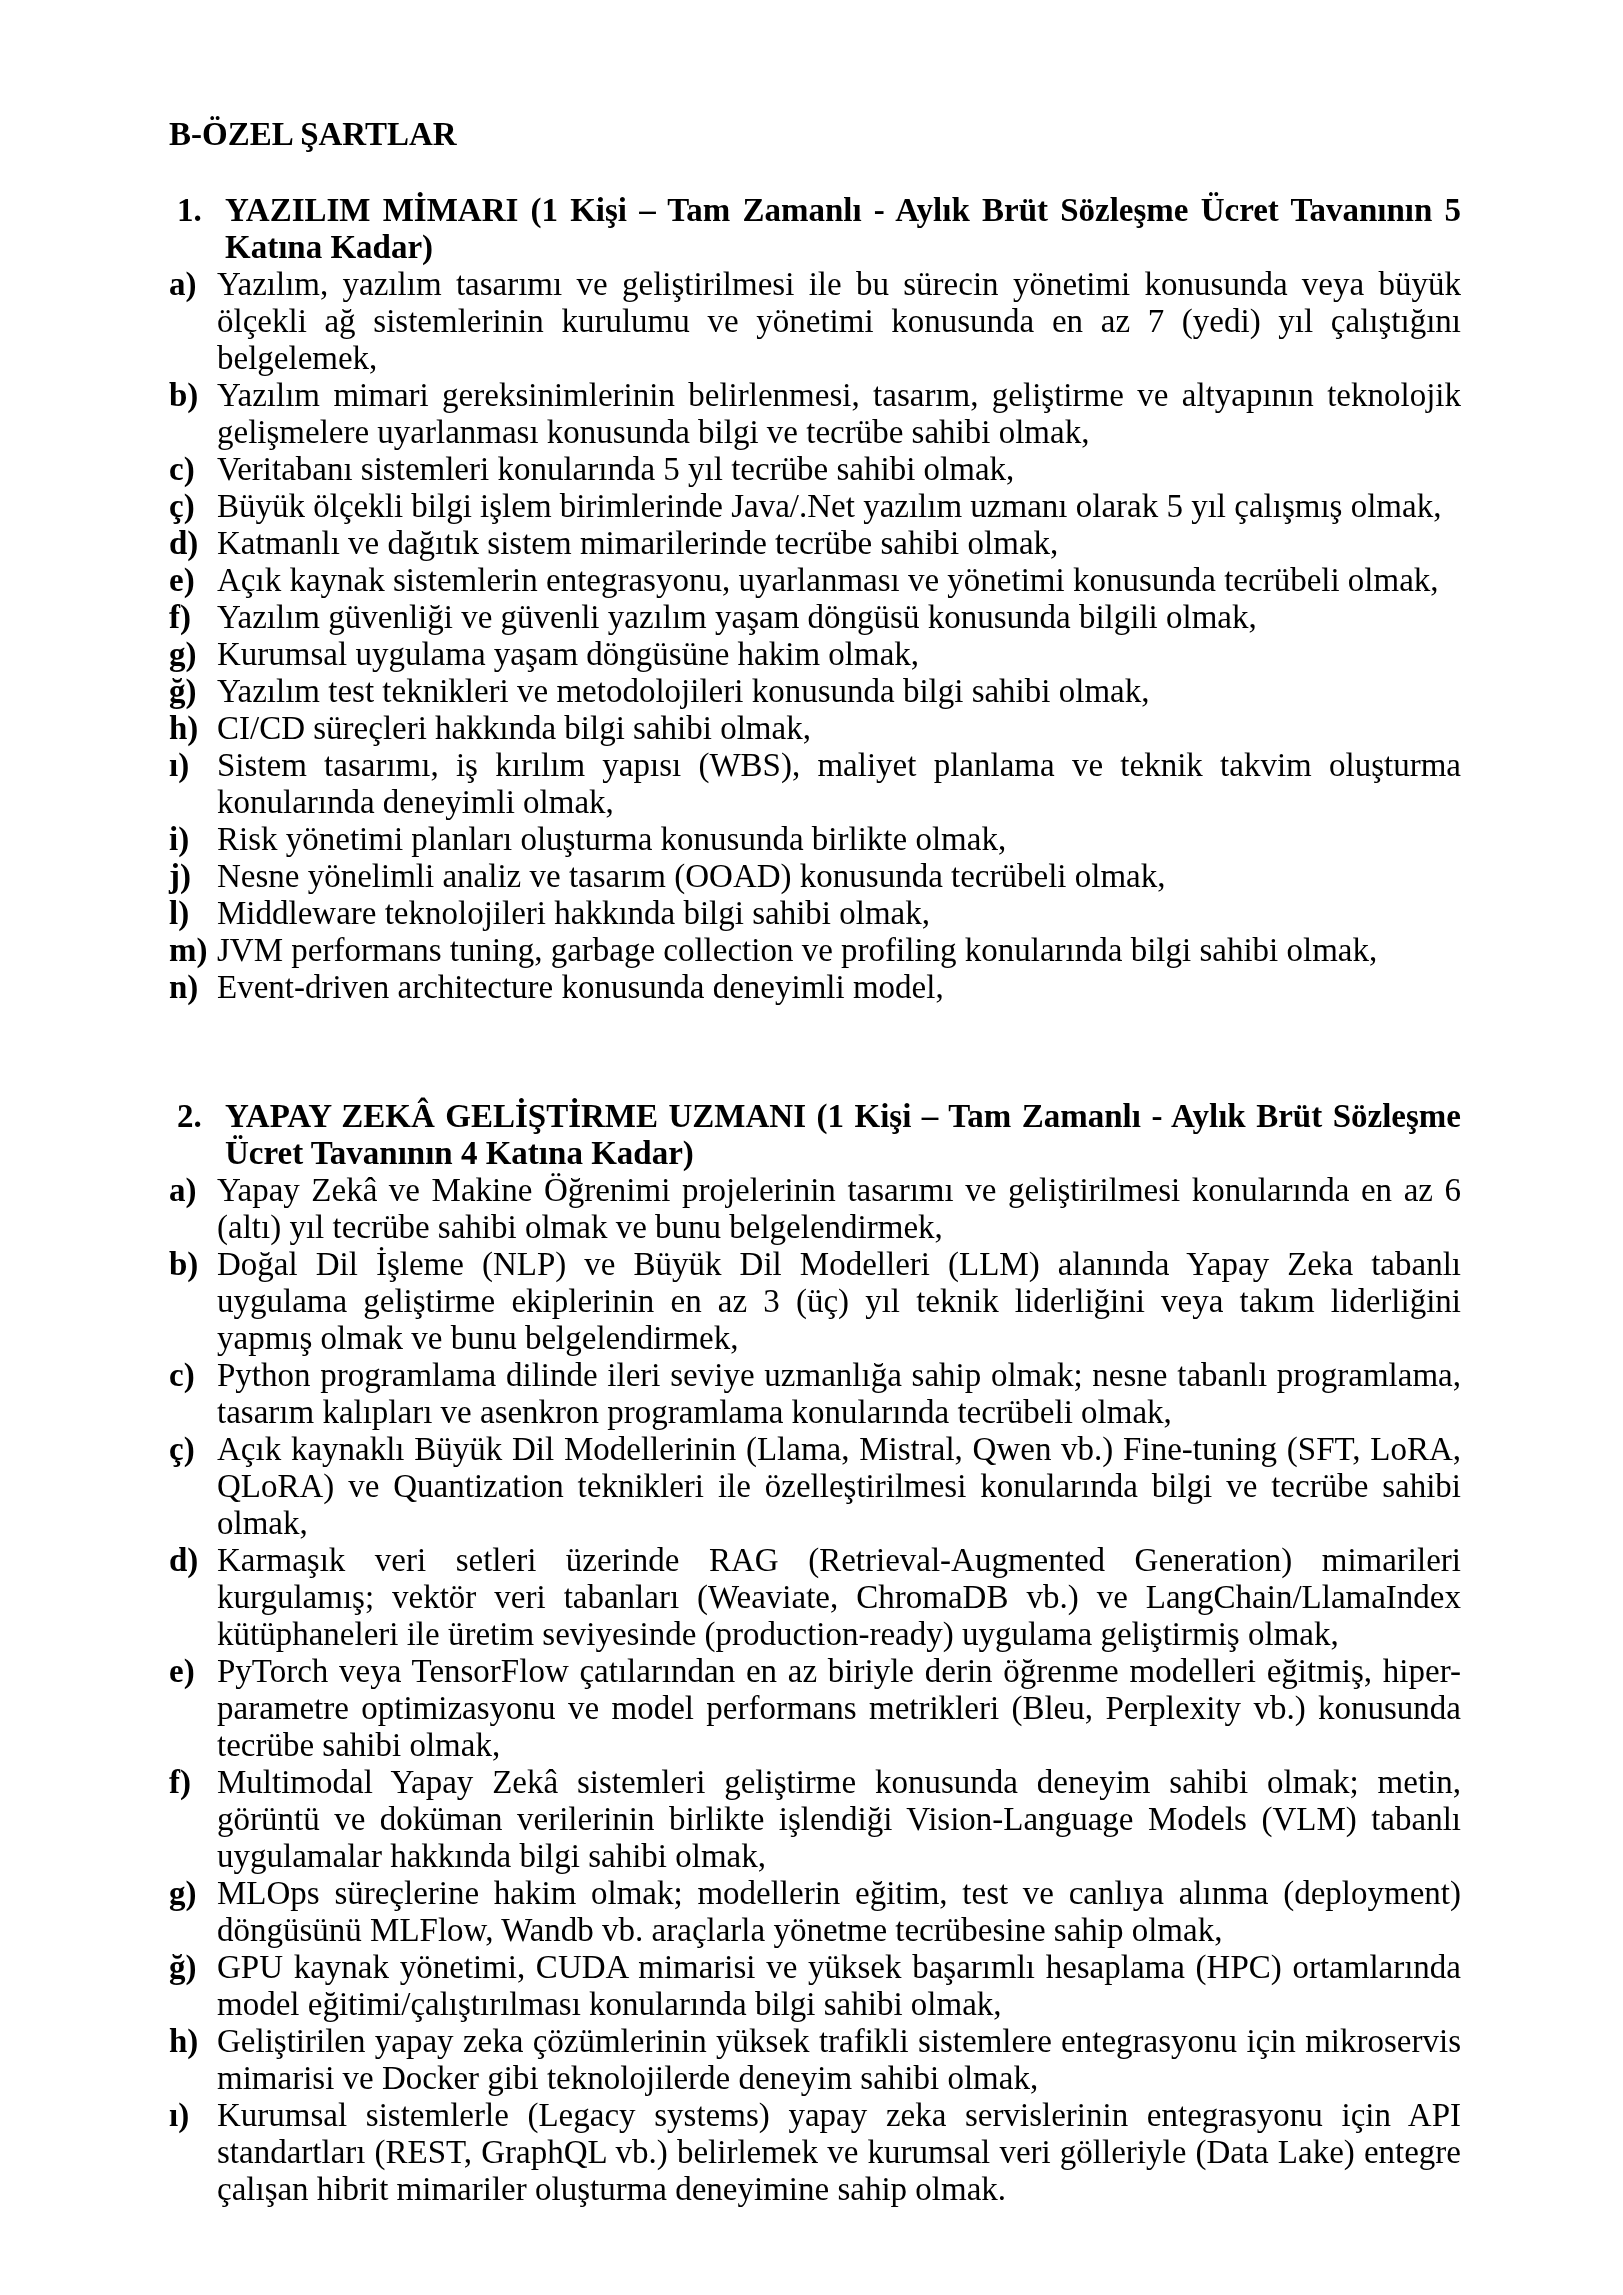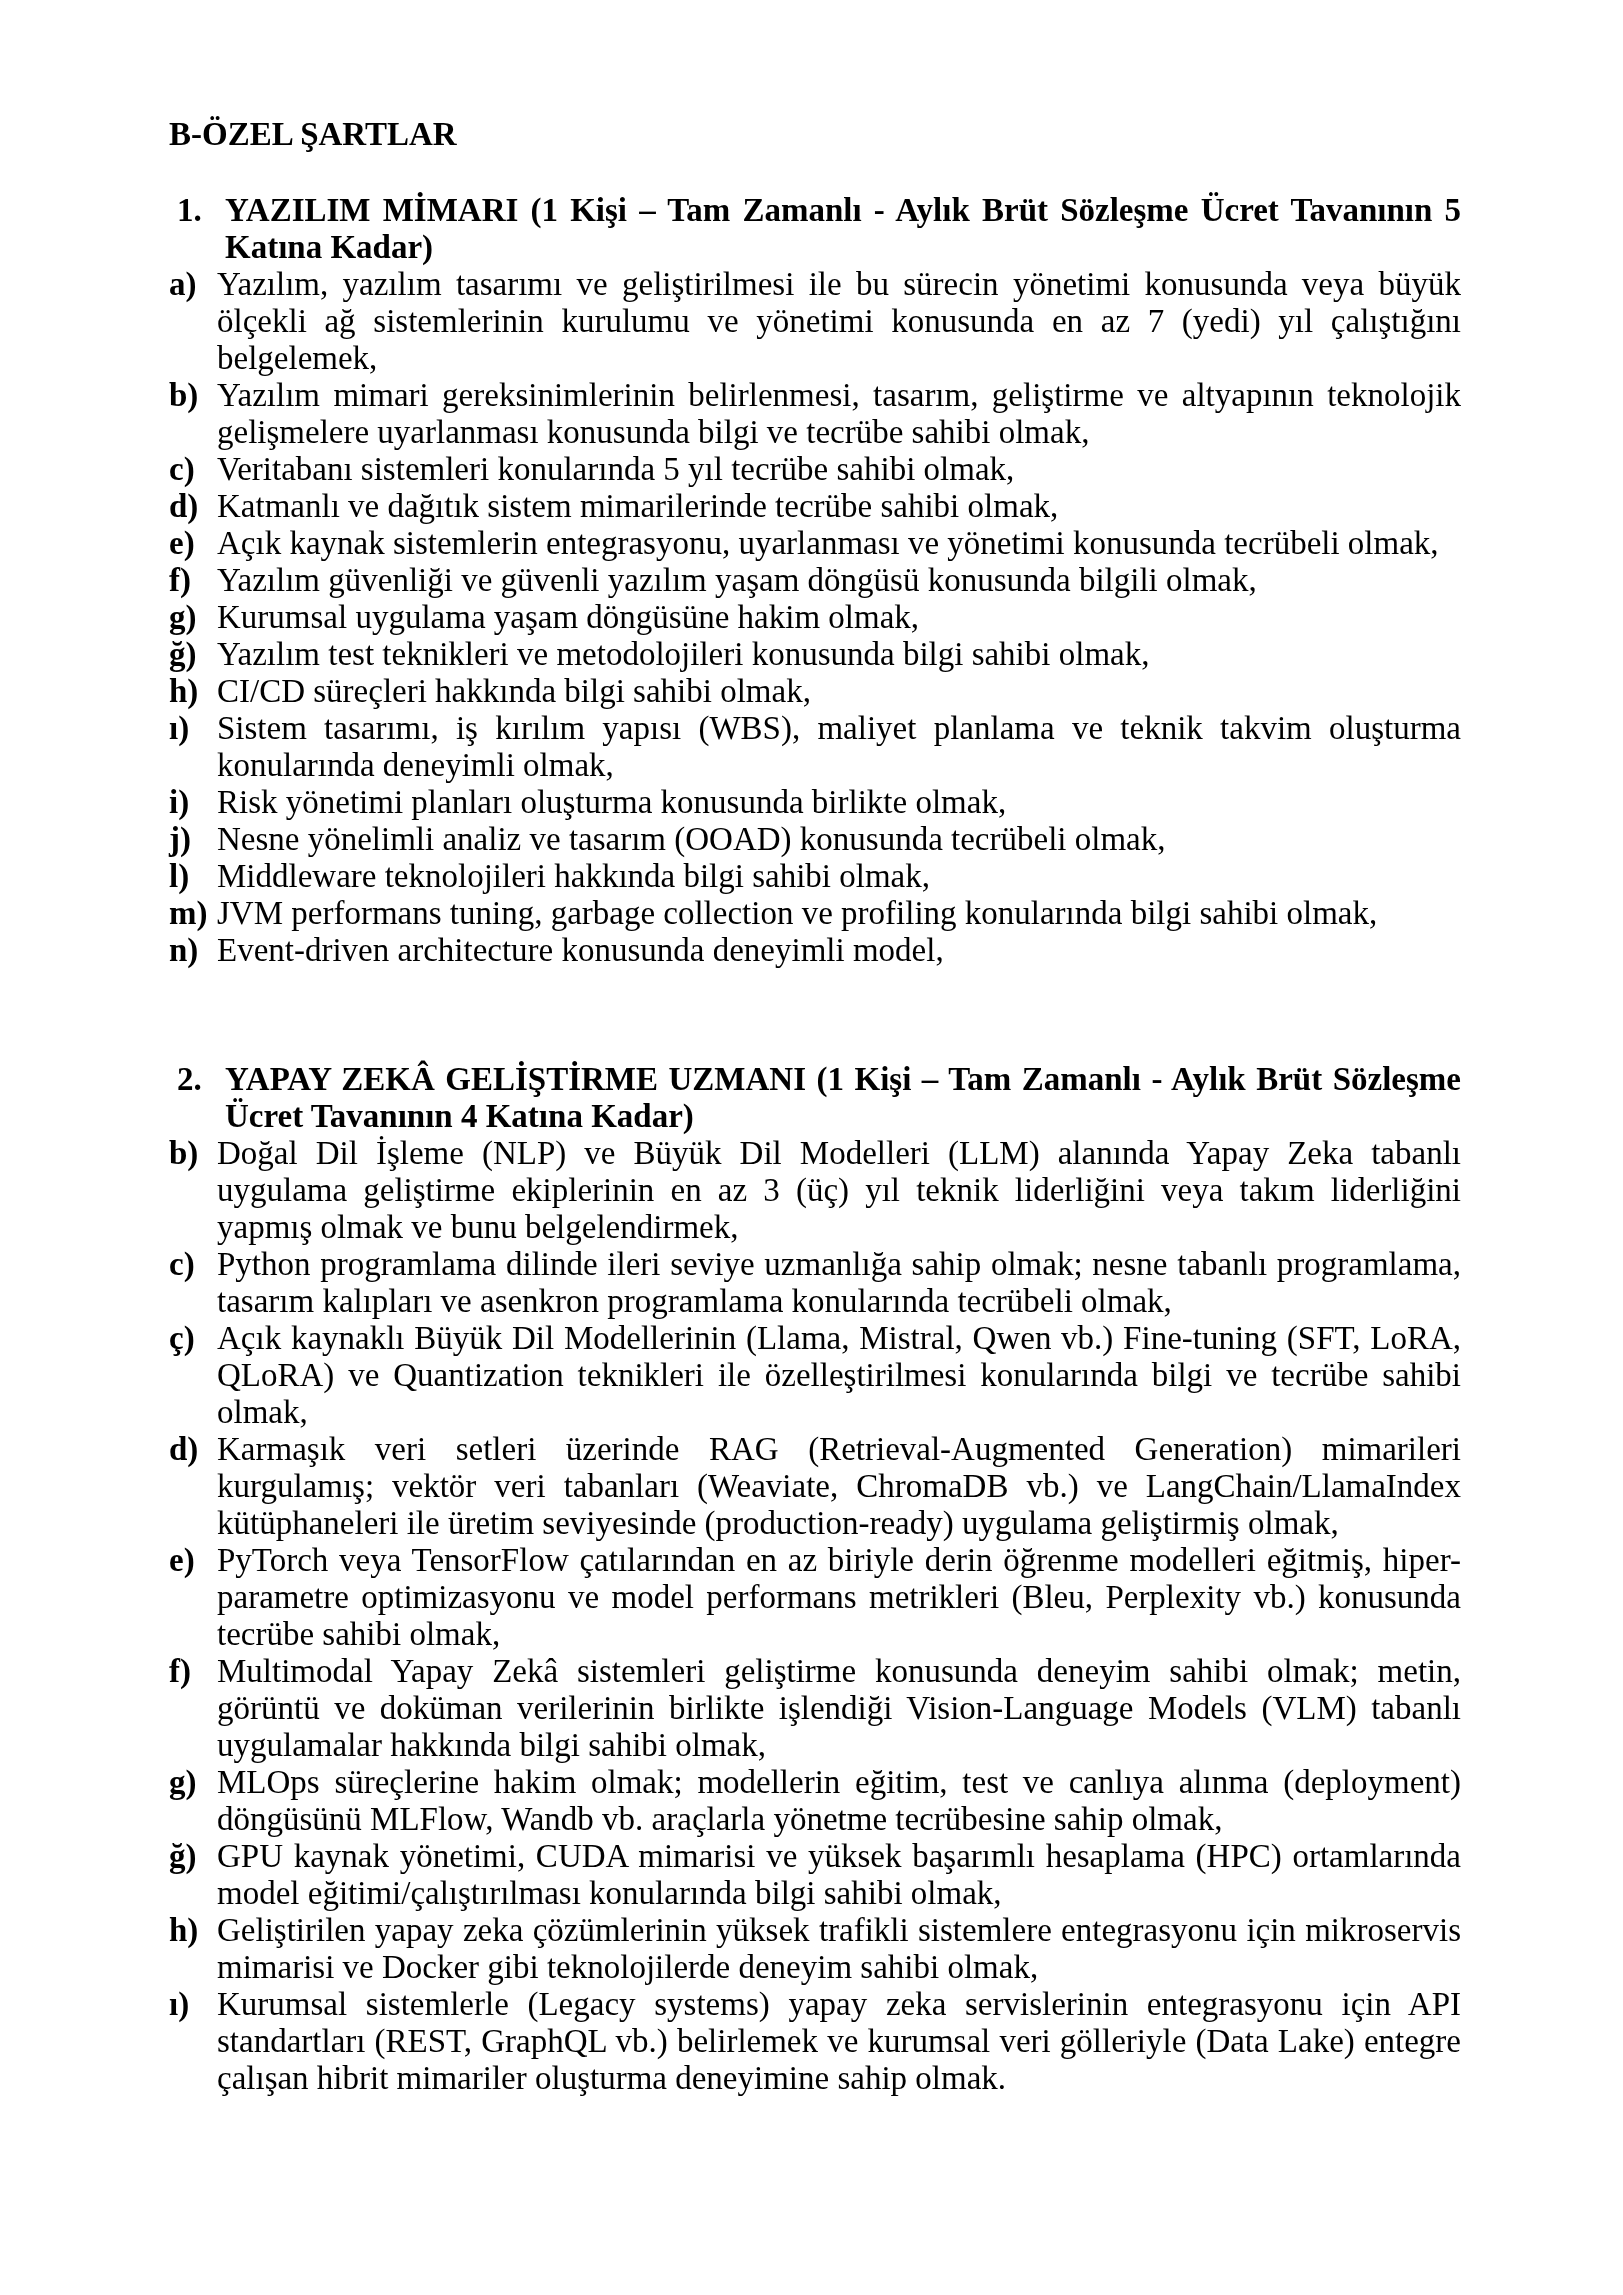--- a/index.html
+++ b/index.html
@@ -43,36 +43,38 @@
 <div class="page">
   <div class="content">
     <div class="doc-title">B-ÖZEL ŞARTLAR</div>
     <div class="spacer1"></div>
     <div id="sections">
         <section>
           <div class="hang sec-heading"><span class="cell">1.</span><span>YAZILIM MİMARI (1 Kişi – Tam Zamanlı - Aylık Brüt Sözleşme Ücret Tavanının 5 Katına Kadar)</span></div>
           <div class="hang"><span class="cell">a)</span><span>Yazılım, yazılım tasarımı ve geliştirilmesi ile bu sürecin yönetimi konusunda veya büyük ölçekli ağ sistemlerinin kurulumu ve yönetimi konusunda en az 7 (yedi) yıl çalıştığını belgelemek,</span></div>
           <div class="hang"><span class="cell">b)</span><span>Yazılım mimari gereksinimlerinin belirlenmesi, tasarım, geliştirme ve altyapının teknolojik gelişmelere uyarlanması konusunda bilgi ve tecrübe sahibi olmak,</span></div>
           <div class="hang"><span class="cell">c)</span><span>Veritabanı sistemleri konularında 5 yıl tecrübe sahibi olmak,</span></div>
+          <div class="hang"><span class="cell">ç)</span><span>Büyük ölçekli bilgi işlem birimlerinde Java/.Net yazılım uzmanı olarak 5 yıl çalışmış olmak,</span></div>
           <div class="hang"><span class="cell">d)</span><span>Katmanlı ve dağıtık sistem mimarilerinde tecrübe sahibi olmak,</span></div>
           <div class="hang"><span class="cell">e)</span><span>Açık kaynak sistemlerin entegrasyonu, uyarlanması ve yönetimi konusunda tecrübeli olmak,</span></div>
           <div class="hang"><span class="cell">f)</span><span>Yazılım güvenliği ve güvenli yazılım yaşam döngüsü konusunda bilgili olmak,</span></div>
           <div class="hang"><span class="cell">g)</span><span>Kurumsal uygulama yaşam döngüsüne hakim olmak,</span></div>
           <div class="hang"><span class="cell">ğ)</span><span>Yazılım test teknikleri ve metodolojileri konusunda bilgi sahibi olmak,</span></div>
           <div class="hang"><span class="cell">h)</span><span>CI/CD süreçleri hakkında bilgi sahibi olmak,</span></div>
           <div class="hang"><span class="cell">ı)</span><span>Sistem tasarımı, iş kırılım yapısı (WBS), maliyet planlama ve teknik takvim oluşturma konularında deneyimli olmak,</span></div>
           <div class="hang"><span class="cell">i)</span><span>Risk yönetimi planları oluşturma konusunda birlikte olmak,</span></div>
           <div class="hang"><span class="cell">j)</span><span>Nesne yönelimli analiz ve tasarım (OOAD) konusunda tecrübeli olmak,</span></div>
           <div class="hang"><span class="cell">l)</span><span>Middleware teknolojileri hakkında bilgi sahibi olmak,</span></div>
           <div class="hang"><span class="cell">m)</span><span>JVM performans tuning, garbage collection ve profiling konularında bilgi sahibi olmak,</span></div>
           <div class="hang"><span class="cell">n)</span><span>Event-driven architecture konusunda deneyimli model,</span></div>
         </section>
         <div class="section-gap"></div>
         <section>
           <div class="hang sec-heading"><span class="cell">2.</span><span>YAPAY ZEKÂ GELİŞTİRME UZMANI (1 Kişi – Tam Zamanlı - Aylık Brüt Sözleşme Ücret Tavanının 4 Katına Kadar)</span></div>
+          <div class="hang"><span class="cell">a)</span><span>Yapay Zekâ ve Makine Öğrenimi projelerinin tasarımı ve geliştirilmesi konularında en az 6 (altı) yıl tecrübe sahibi olmak ve bunu belgelendirmek,</span></div>
           <div class="hang"><span class="cell">b)</span><span>Doğal Dil İşleme (NLP) ve Büyük Dil Modelleri (LLM) alanında Yapay Zeka tabanlı uygulama geliştirme ekiplerinin en az 3 (üç) yıl teknik liderliğini veya takım liderliğini yapmış olmak ve bunu belgelendirmek,</span></div>
           <div class="hang"><span class="cell">c)</span><span>Python programlama dilinde ileri seviye uzmanlığa sahip olmak; nesne tabanlı programlama, tasarım kalıpları ve asenkron programlama konularında tecrübeli olmak,</span></div>
           <div class="hang"><span class="cell">ç)</span><span>Açık kaynaklı Büyük Dil Modellerinin (Llama, Mistral, Qwen vb.) Fine-tuning (SFT, LoRA, QLoRA) ve Quantization teknikleri ile özelleştirilmesi konularında bilgi ve tecrübe sahibi olmak,</span></div>
           <div class="hang"><span class="cell">d)</span><span>Karmaşık veri setleri üzerinde RAG (Retrieval-Augmented Generation) mimarileri kurgulamış; vektör veri tabanları (Weaviate, ChromaDB vb.) ve LangChain/LlamaIndex kütüphaneleri ile üretim seviyesinde (production-ready) uygulama geliştirmiş olmak,</span></div>
           <div class="hang"><span class="cell">e)</span><span>PyTorch veya TensorFlow çatılarından en az biriyle derin öğrenme modelleri eğitmiş, hiper-parametre optimizasyonu ve model performans metrikleri (Bleu, Perplexity vb.) konusunda tecrübe sahibi olmak,</span></div>
           <div class="hang"><span class="cell">f)</span><span>Multimodal Yapay Zekâ sistemleri geliştirme konusunda deneyim sahibi olmak; metin, görüntü ve doküman verilerinin birlikte işlendiği Vision-Language Models (VLM) tabanlı uygulamalar hakkında bilgi sahibi olmak,</span></div>
           <div class="hang"><span class="cell">g)</span><span>MLOps süreçlerine hakim olmak; modellerin eğitim, test ve canlıya alınma (deployment) döngüsünü MLFlow, Wandb vb. araçlarla yönetme tecrübesine sahip olmak,</span></div>
           <div class="hang"><span class="cell">ğ)</span><span>GPU kaynak yönetimi, CUDA mimarisi ve yüksek başarımlı hesaplama (HPC) ortamlarında model eğitimi/çalıştırılması konularında bilgi sahibi olmak,</span></div>
           <div class="hang"><span class="cell">h)</span><span>Geliştirilen yapay zeka çözümlerinin yüksek trafikli sistemlere entegrasyonu için mikroservis mimarisi ve Docker gibi teknolojilerde deneyim sahibi olmak,</span></div>
           <div class="hang"><span class="cell">ı)</span><span>Kurumsal sistemlerle (Legacy systems) yapay zeka servislerinin entegrasyonu için API standartları (REST, GraphQL vb.) belirlemek ve kurumsal veri gölleriyle (Data Lake) entegre çalışan hibrit mimariler oluşturma deneyimine sahip olmak.</span></div>

